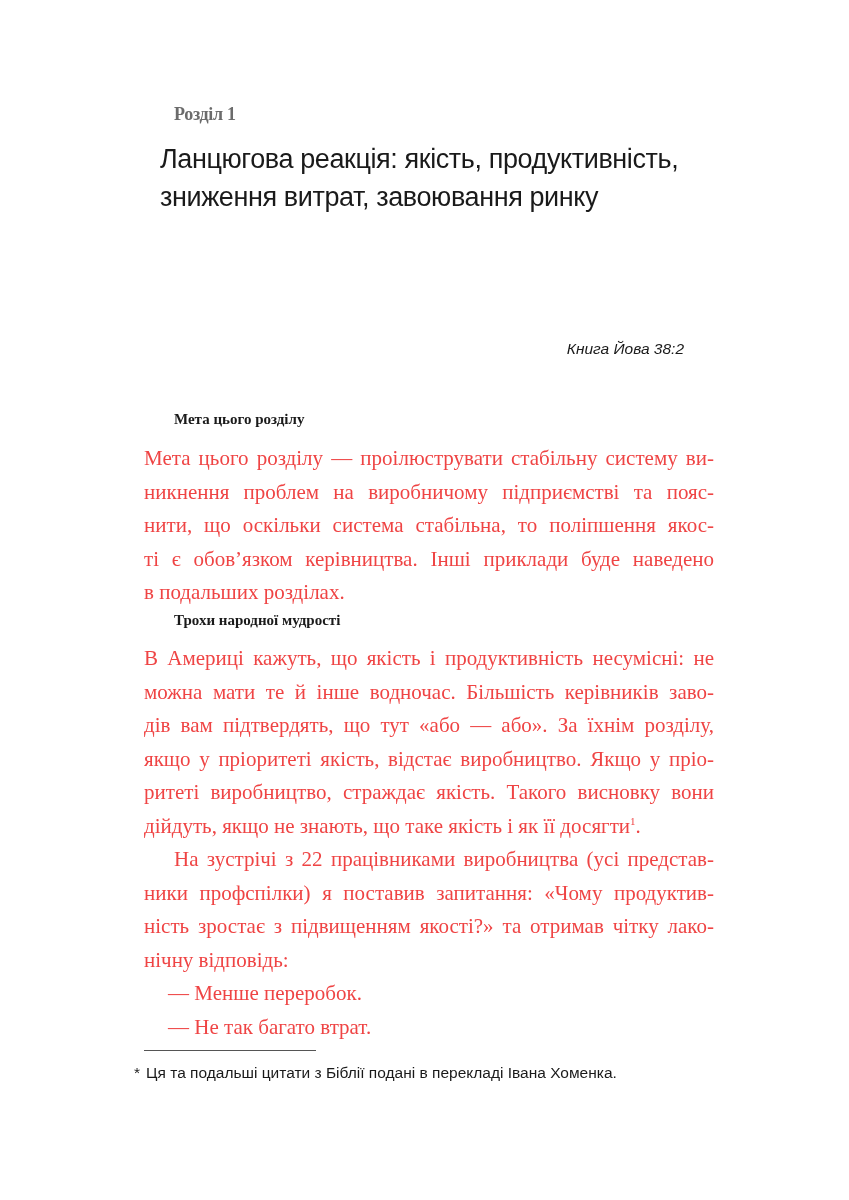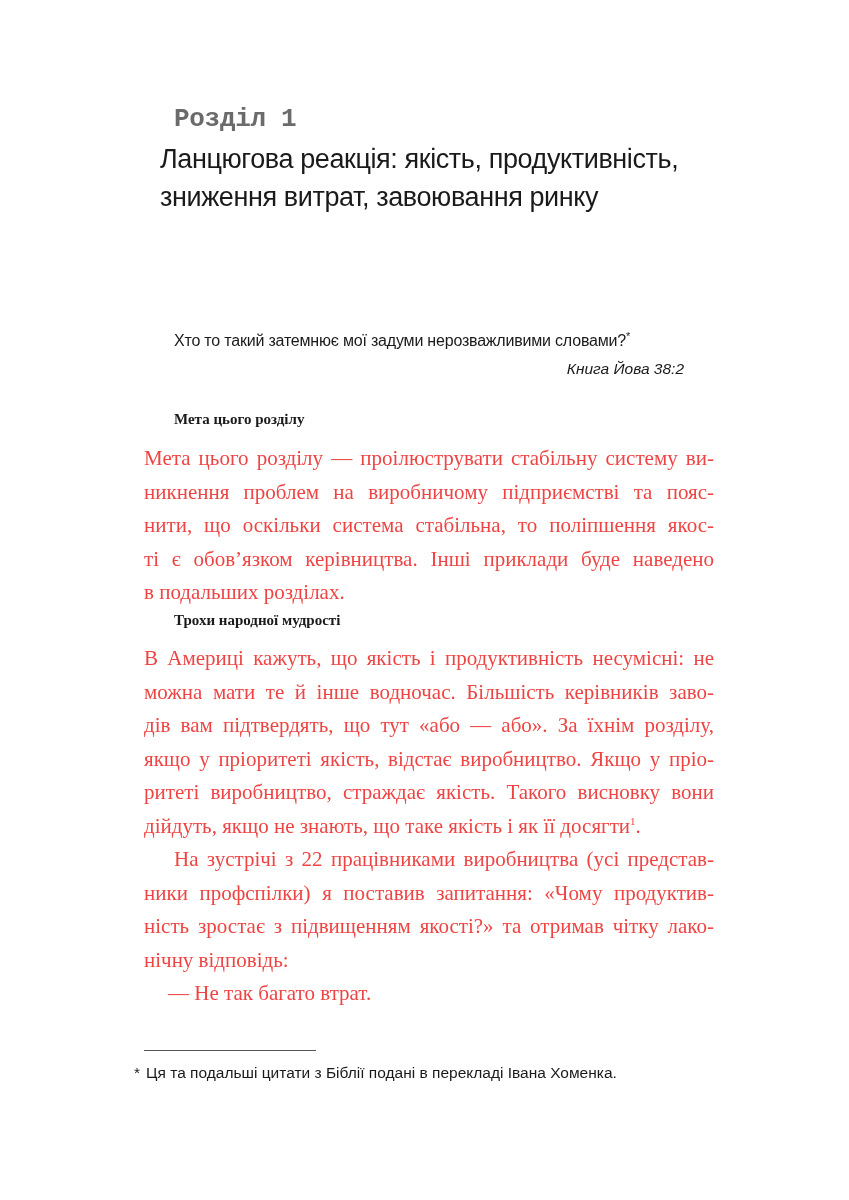--- a/index.html
+++ b/index.html
@@ -1,21 +1,21 @@
 <!DOCTYPE html>
 <html><head>
 <meta charset="utf-8">
 <style>
   html, body { margin: 0; padding: 0; background: #ffffff; }
   body { width: 849px; height: 1200px; position: relative; overflow: hidden; color: #1a1a1a; }
   .page { position: absolute; left: 0; top: 0; width: 849px; height: 1200px; }
   .chapter-label {
     position: absolute; left: 174px; top: 104px;
-    font-family: Liberation Mono, monospace; font-weight: bold;
-    font-size: 26px; color: #6b6b6b; letter-spacing: -0.3px;
+    font-family: Liberation Serif, serif; font-weight: bold;
+    font-size: 18px; color: #6b6b6b; letter-spacing: -0.3px;
   }
   .chapter-title {
     position: absolute; left: 160px; top: 140px; width: 600px;
     font-family: "Liberation Sans", sans-serif; font-size: 27px;
     line-height: 38px; color: #1a1a1a; letter-spacing: -0.4px;
   }
   .chapter-title div { white-space: nowrap; }
   .epigraph {
     position: absolute; left: 174px; top: 330px; width: 510px;
     font-family: "Liberation Sans", sans-serif; font-size: 16px; color: #1a1a1a;
@@ -50,21 +50,20 @@
 <div class="page">
 
   <div class="chapter-label">Розділ 1</div>
 
   <div class="chapter-title">
     <div>Ланцюгова реакція: якість, продуктивність,</div>
     <div>зниження витрат, завоювання ринку</div>
   </div>
 
   <div class="epigraph">
-    <div class="quote"><span>Хто то такий затемнює мої задуми нерозважливими словами?</span><sup>*</sup></div>
     <div class="source">Книга Йова 38:2</div>
   </div>
 
   <div class="section-heading" style="top:411px;">Мета цього розділу</div>
 
   <div class="block body-text" style="top:442px;">
     <span class="justify">Мета цього розділу — проілюструвати стабільну систему ви-</span>
     <span class="justify">никнення проблем на виробничому підприємстві та пояс-</span>
     <span class="justify">нити, що оскільки система стабільна, то поліпшення якос-</span>
     <span class="justify">ті є обов’язком керівництва. Інші приклади буде наведено</span>
@@ -80,20 +79,21 @@
     <span class="justify">якщо у пріоритеті якість, відстає виробництво. Якщо у пріо-</span>
     <span class="justify">ритеті виробництво, страждає якість. Такого висновку вони</span>
     <div class="line"><span>дійдуть, якщо не знають, що таке якість і як її досягти</span><sup class="fn">1</sup><span>.</span></div>
   </div>
 
   <div class="block body-text" style="top:843px;">
     <span class="justify indent">На зустрічі з 22 працівниками виробництва (усі представ-</span>
     <span class="justify">ники профспілки) я поставив запитання: «Чому продуктив-</span>
     <span class="justify">ність зростає з підвищенням якості?» та отримав чітку лако-</span>
     <div class="line">нічну відповідь:</div>
+    <div class="line indent-small">— Менше переробок.</div>
     <div class="line indent-small">— Не так багато втрат.</div>
   </div>
 
   <div class="rule"></div>
 
   <div class="footnote">
     <span class="mark">*</span><span>Ця та подальші цитати з Біблії подані в перекладі Івана Хоменка.</span>
   </div>
 
 </div>

